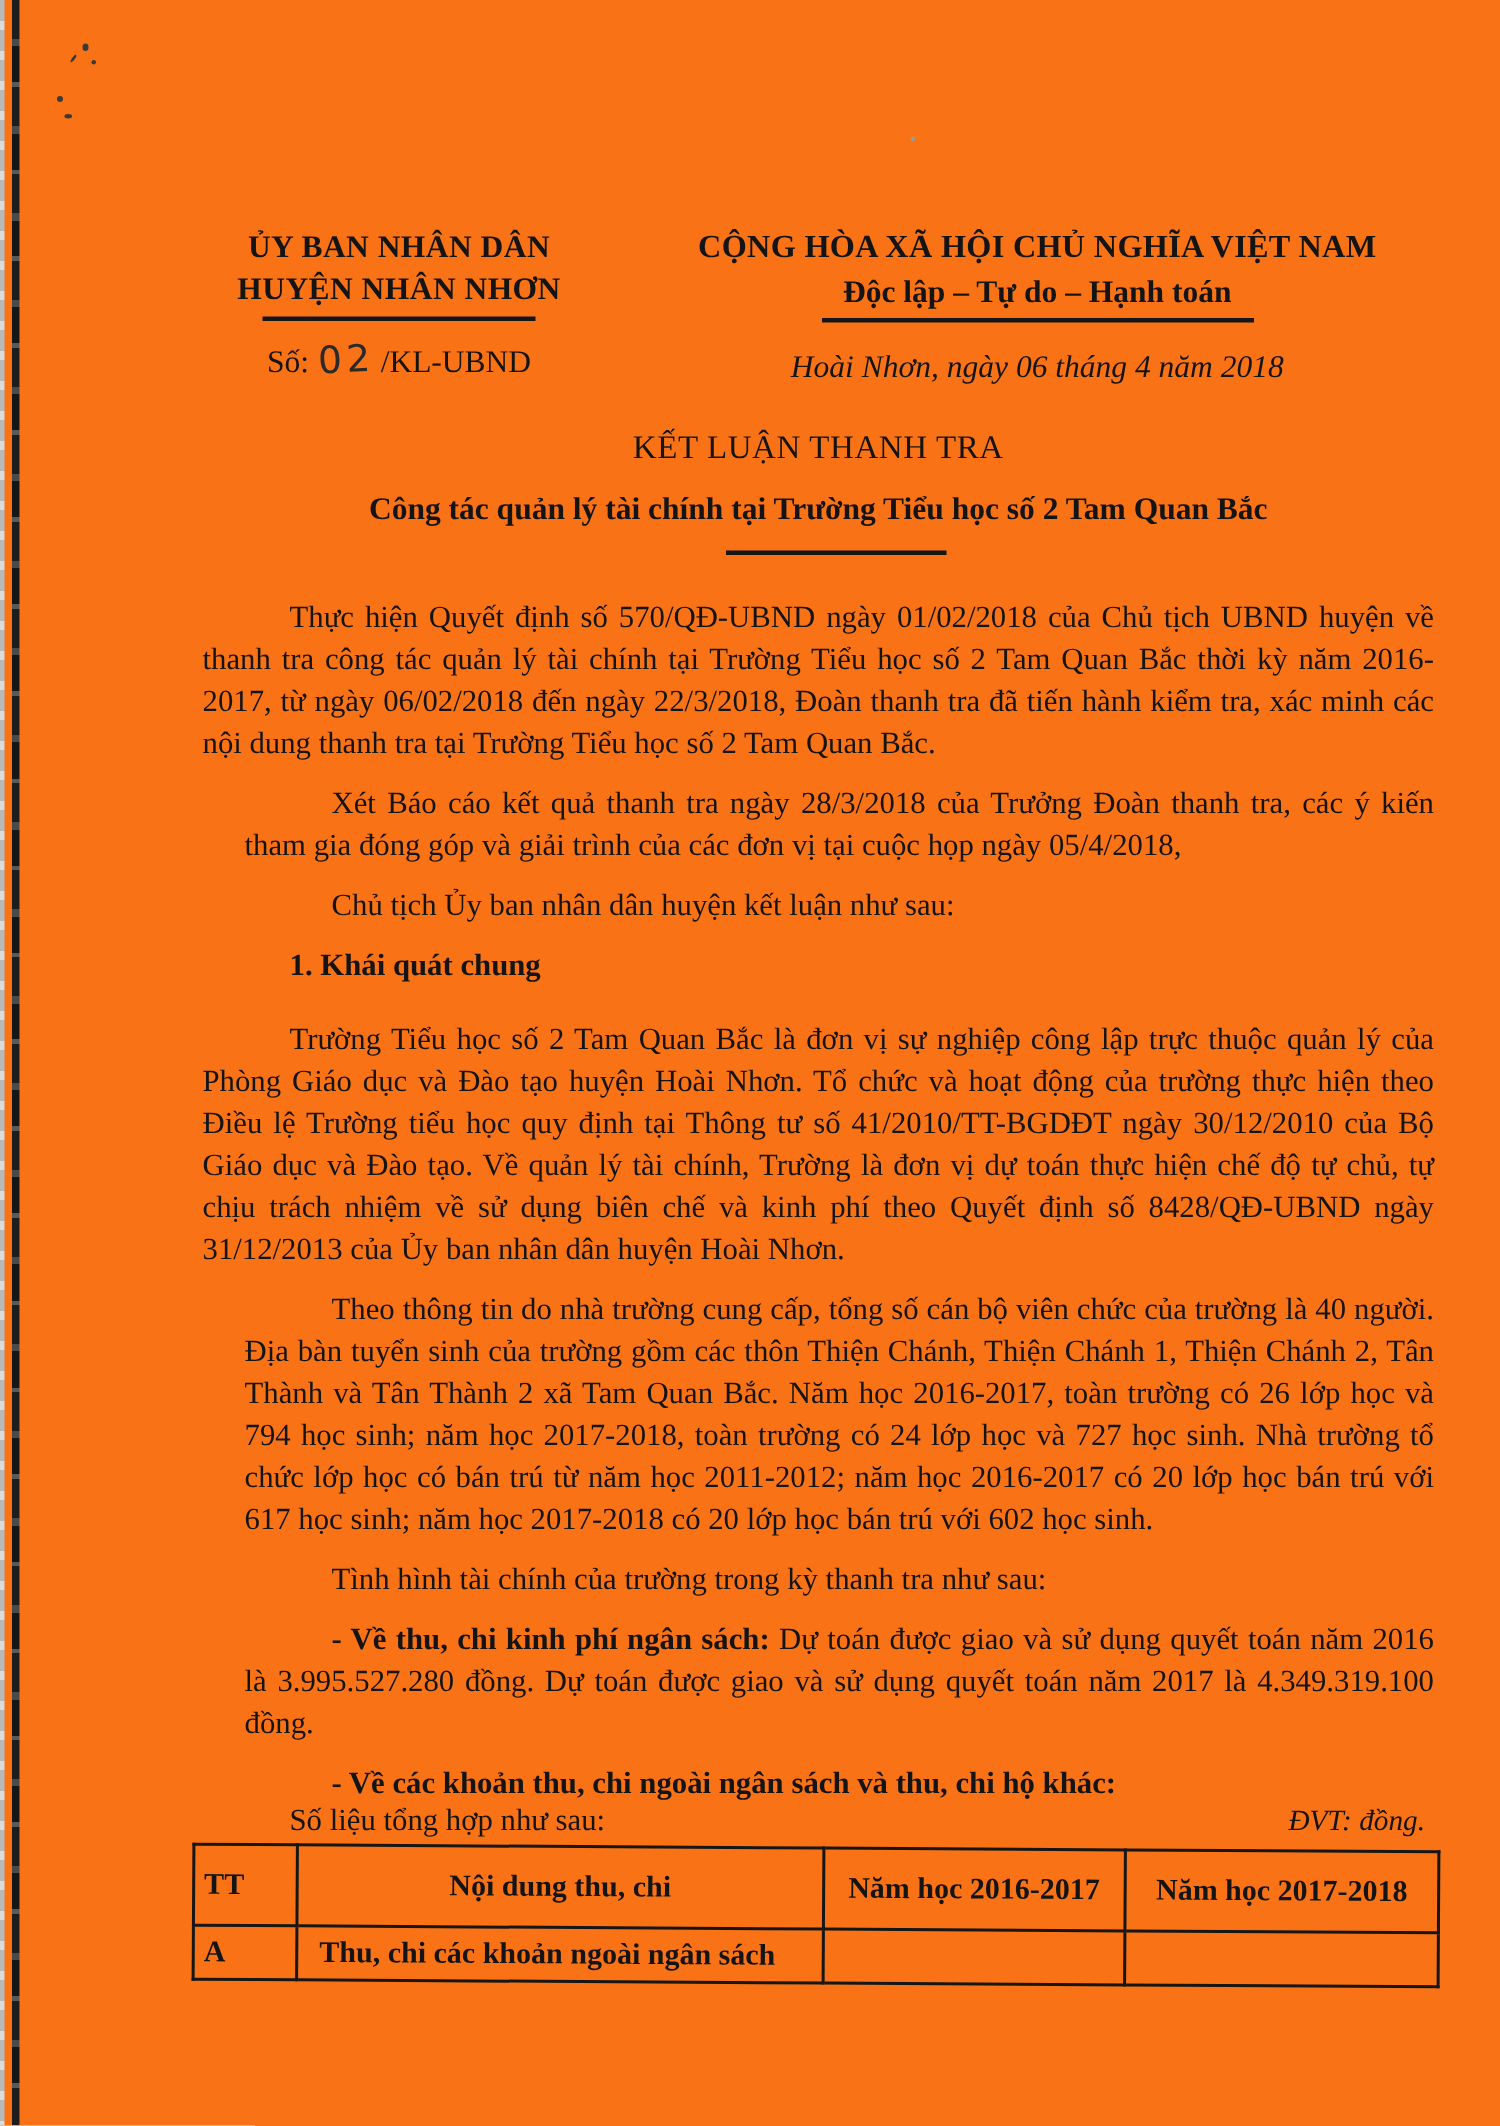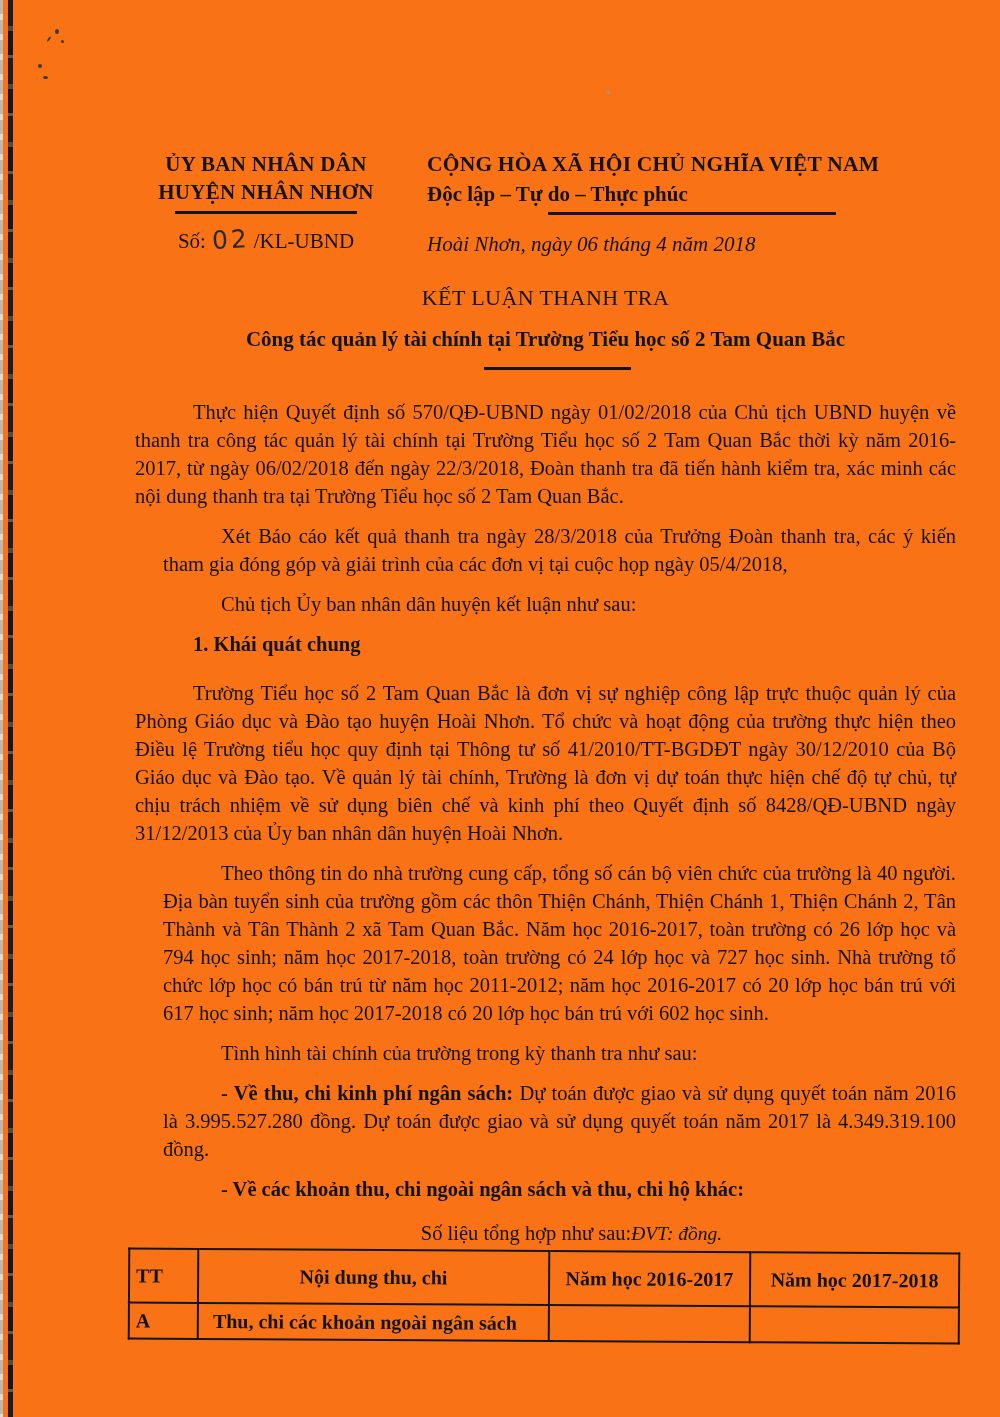--- a/index.html
+++ b/index.html
@@ -22,21 +22,21 @@
     position:absolute;left:8px;top:0;bottom:0;width:5px;
     background:repeating-linear-gradient(180deg,#1d1d1d 0 26px,#4a4a4a 26px 31px,#161616 31px 55px,#595959 55px 58px);
   }
   .speck{position:absolute;background:#3a3a3a;border-radius:50%;}
 
   .doc{position:absolute;left:135px;right:82px;top:150px;}
 
   
   .hdr{display:flex;flex-direction:row;}
   .hdr-left{width:262px;text-align:center;flex:none;}
-  .hdr-right{flex:1;padding-left:30px;}
+  .hdr-right{flex:1;text-align:center;padding-left:30px;}
   .hdr-org{font-weight:bold;font-size:21px;line-height:28px;letter-spacing:.3px;}
   .hdr-rule-left{width:182px;height:3px;background:#151515;margin:5px auto 0;}
   .ref-line{margin-top:11px;font-size:21px;white-space:nowrap;}
   .ref-number{
     display:inline-block;
     font-family:"DejaVu Sans",sans-serif;
     font-size:25px;letter-spacing:3px;
     transform:rotate(-3deg);
     margin:0 4px 0 6px;color:#2a2a2a;
   }
@@ -56,21 +56,21 @@
     font-size:20.5px;line-height:28px;
     text-align:justify;text-indent:58px;
     margin:0;
   }
   .mt-lg{margin-top:28px;}
   .mt-md{margin-top:12px;margin-left:28px;}
   .mt-sm{margin-top:8px;}
   .bold{font-weight:bold;}
   .heading{font-weight:bold;font-size:20.5px;line-height:28px;text-indent:58px;margin-top:12px;}
 
-  .summary-row{display:flex;justify-content:center;align-items:flex-end;margin-top:19px;}
+  .summary-row{display:flex;justify-content:space-between;align-items:flex-end;margin-top:0;}
   .summary-intro{font-size:20.5px;text-indent:58px;}
   .unit-note{font-style:italic;font-size:19.5px;padding-right:6px;}
 
   
   .tbl-wrap{margin-top:5px;margin-left:-7px;margin-right:-4px;transform:rotate(.35deg);}
   table.data{border-collapse:collapse;width:100%;table-layout:fixed;}
   table.data td{
     border:2px solid #161616;
     font-size:20px;
     padding:4px 6px;
@@ -104,21 +104,21 @@
       <div class="hdr-left">
         <div class="hdr-org">ỦY BAN NHÂN DÂN</div>
         <div class="hdr-org">HUYỆN NHÂN NHƠN</div>
         <div class="hdr-rule-left"></div>
         <div class="ref-line">
           <span>Số:</span><span class="ref-number">02</span><span>/KL-UBND</span>
         </div>
       </div>
       <div class="hdr-right">
         <div class="nat-line1">CỘNG HÒA XÃ HỘI CHỦ NGHĨA VIỆT NAM</div>
-        <div class="nat-line2">Độc lập – Tự do – Thực phúc</div>
+        <div class="nat-line2">Độc lập – Tự do – Hạnh toán</div>
         <div class="hdr-rule-right"></div>
         <div class="dateline">Hoài Nhơn, ngày 06 tháng 4 năm 2018</div>
       </div>
     </div>
 
     <div class="title-block">
       <div class="title-main">KẾT LUẬN THANH TRA</div>
       <div class="title-sub">Công tác quản lý tài chính tại Trường Tiểu học số 2 Tam Quan Bắc</div>
       <div class="title-rule"></div>
     </div>

